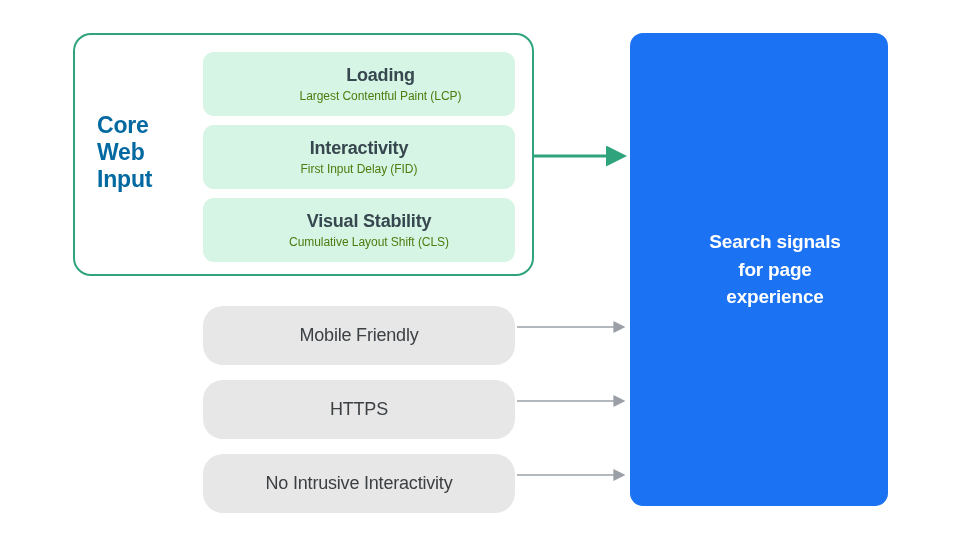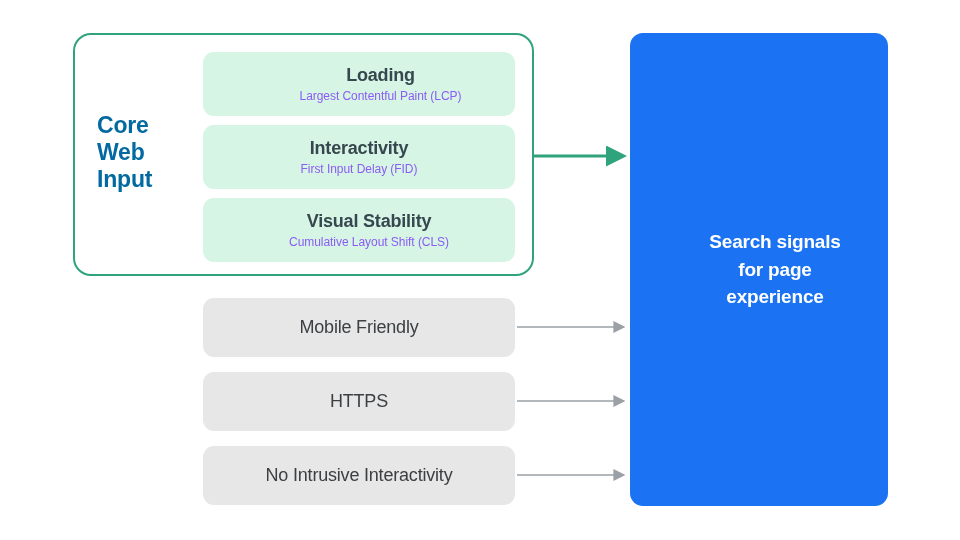--- a/index.html
+++ b/index.html
@@ -68,37 +68,38 @@
   .pill-title {
     font-size: 18px;
     font-weight: bold;
     color: #37474F;
     letter-spacing: -0.2px;
     line-height: 1.22;
   }
   .pill-sub {
     font-size: 12px;
     font-weight: normal;
-    color: #8b5cf6;
+    color: #4d7c0f;
     margin-top: 2px;
     letter-spacing: -0.05px;
     line-height: 1.2;
   }
 
   
   .pill-gray {
     position: absolute;
     left: 203px;
     width: 312px;
     height: 59px;
     background: #E7E7E8;
-    border-radius: 11px;
+    border-radius: 20px;
     display: flex;
     align-items: center;
     justify-content: center;
+    margin-top: 8px;
   }
   .pill-gray.g0 { top: 298px; }
   .pill-gray.g1 { top: 372px; }
   .pill-gray.g2 { top: 446px; }
 
   .gray-title {
     font-size: 18px;
     font-weight: normal;
     color: #3C4043;
     letter-spacing: -0.2px;

